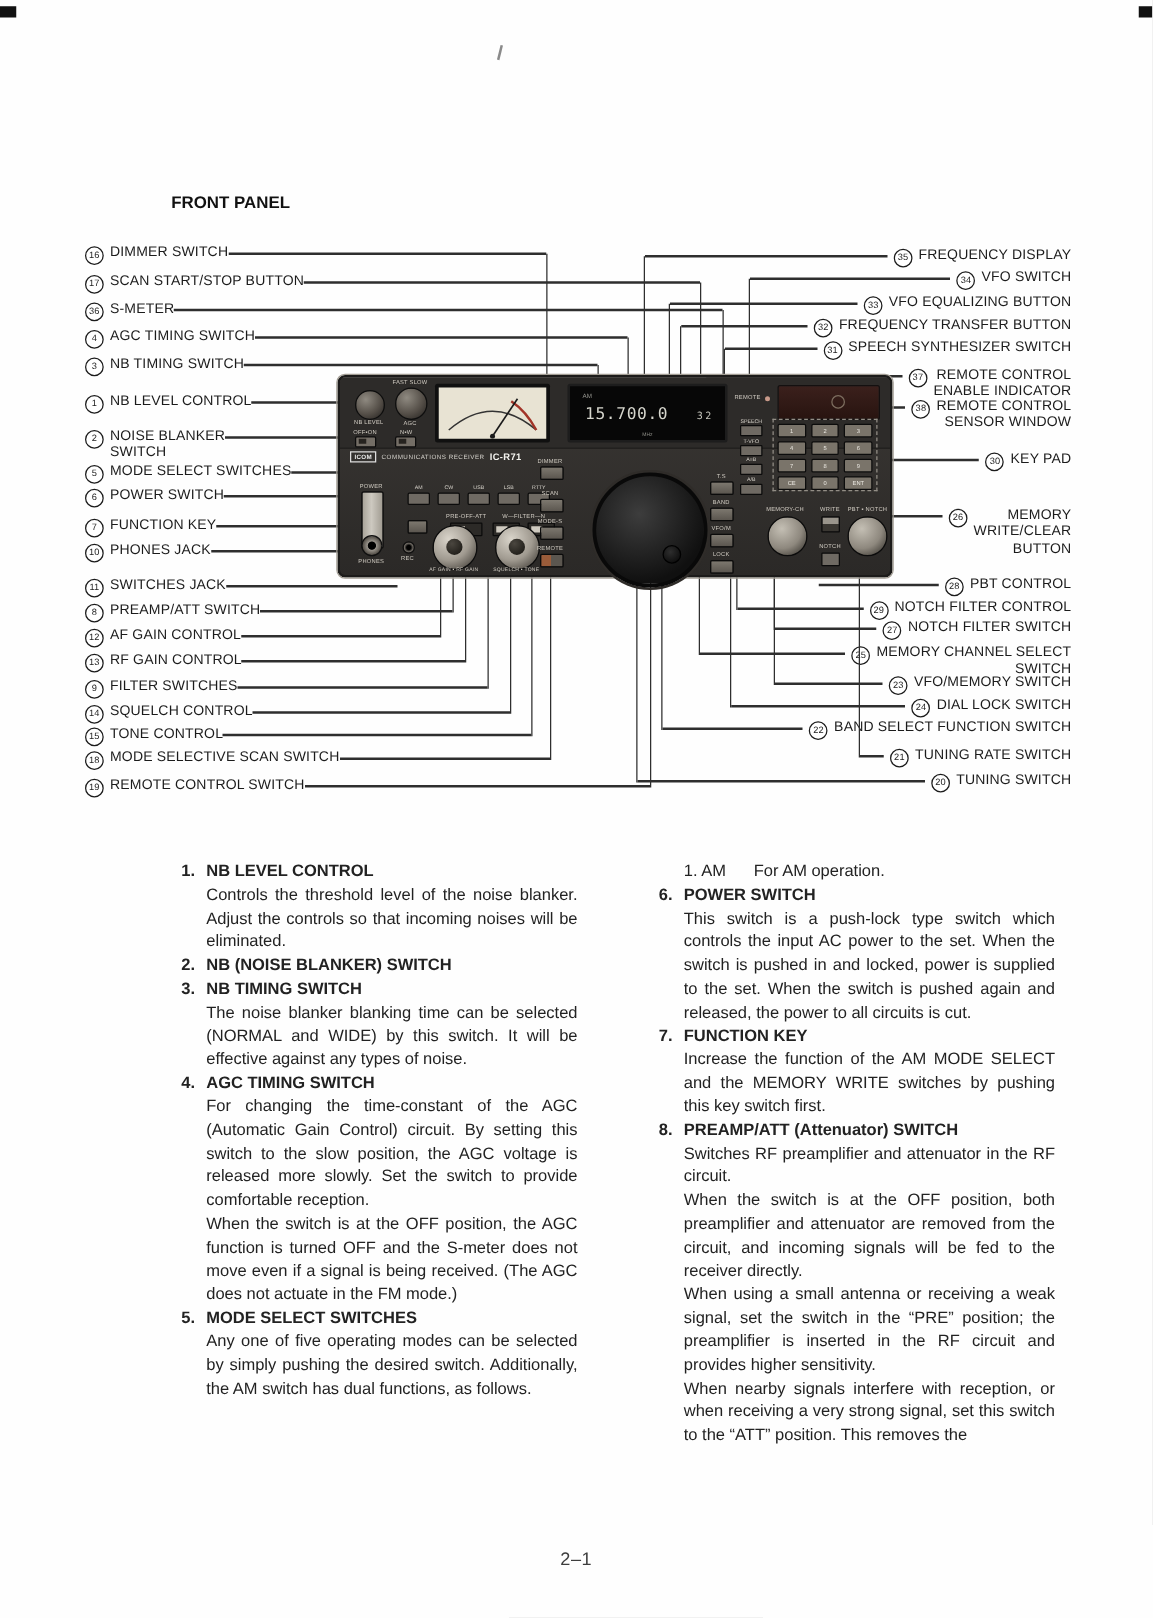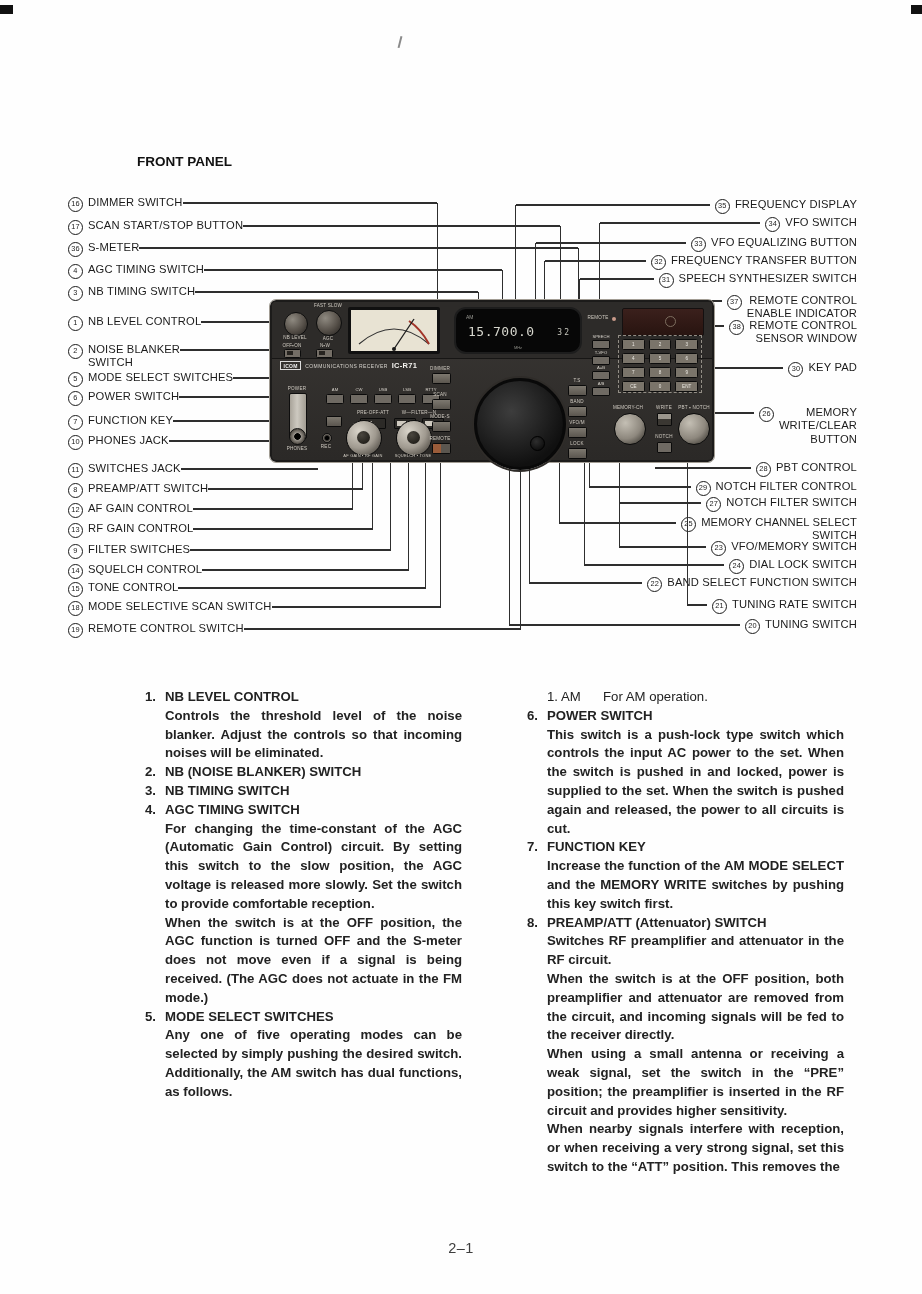--- a/index.html
+++ b/index.html
@@ -88,21 +88,21 @@
   .sw{position:absolute;width:15px;height:7px;background:#746e66;border:1px solid #0c0c0c;border-radius:1.5px;}
   .sw::after{content:"";position:absolute;left:1.5px;top:1px;width:6px;height:4px;background:#26231f;}
   .slide{position:absolute;width:24px;height:9px;background:#2c2a27;border:1px solid #0b0b0b;border-radius:1px;}
   .slide::after{content:"";position:absolute;left:2px;top:1.5px;width:9px;height:5px;background:#cfcac0;}
   .sbtn{position:absolute;width:17px;height:9px;background:linear-gradient(#7d786f,#5b564f);
         border:1px solid #0b0b0b;border-radius:1.5px;}
   .smeter{position:absolute;left:76px;top:5px;width:92px;height:47px;background:#101010;border-radius:2px;
         padding:3px;box-sizing:border-box;}
   .smeter .glass{width:100%;height:100%;background:#e8e3d3;}
   .fdisp{position:absolute;left:182px;top:5px;width:128px;height:47px;background:#070707;
-        border:2px solid #1d1d1d;border-radius:12px;box-sizing:border-box;}
+        border:2px solid #1d1d1d;border-radius:2px;box-sizing:border-box;}
   .fd-mode{position:absolute;left:10px;top:5px;font-size:5px;color:#9a9a94;}
   .fd-freq{position:absolute;left:12px;top:15px;font-family:"DejaVu Sans Mono",monospace;font-size:13px;
         color:#d6d6cd;letter-spacing:.5px;}
   .fd-mem{position:absolute;right:9px;top:19px;font-family:"DejaVu Sans Mono",monospace;font-size:8px;color:#c6c6bd;letter-spacing:2px;}
   .fd-unit{position:absolute;left:0;right:0;bottom:2px;text-align:center;font-size:4px;color:#8b8b84;}
   .led{position:absolute;width:4px;height:4px;border-radius:50%;background:#c89a8a;}
   .sensor{position:absolute;left:350px;top:6px;width:80px;height:26px;border:1px solid #141010;
         background:linear-gradient(#3b201c,#281410);border-radius:2px;}
   .sensor i{position:absolute;left:42px;top:7px;width:9px;height:9px;border:1px solid #7d6e5f;border-radius:50%;}
   .brand{position:absolute;left:8px;top:59px;display:flex;align-items:center;gap:4px;}
@@ -137,21 +137,21 @@
   .nbtn{position:absolute;left:385px;top:140px;width:13px;height:9px;border:1px solid #0b0b0b;border-radius:1px;
         background:#6f6a63;}
 
   
   .col{position:absolute;top:688px;width:317px;font-size:13.2px;line-height:18.8px;color:#222;}
   .leftcol{left:145px;} .rightcol{left:527px;}
   .item{display:flex;}
   .inum{flex:none;width:20px;font-weight:bold;}
   .ibody{flex:1;min-width:0;}
   .ititle{font-weight:bold;}
-  .itext{text-align:justify;white-space:pre-line;font-weight:bold;}
+  .itext{text-align:justify;white-space:pre-line;}
   .modes{margin-left:20px;}
   .modeline{display:flex;}
   .mnum{flex:none;width:56px;}
   .mdesc{flex:1;text-align:justify;}
   .pagenum{position:absolute;left:0;right:0;top:1240px;text-align:center;font-size:14.5px;
         color:#3e3e3e;letter-spacing:.5px;}
 </style>
 </head>
 <body>
 
@@ -589,20 +589,21 @@
         <span class="inum">2.</span>
         <div class="ibody">
           <div class="ititle">NB (NOISE BLANKER) SWITCH</div>
         </div>
       </div>
 
       <div class="item">
         <span class="inum">3.</span>
         <div class="ibody">
           <div class="ititle">NB TIMING SWITCH</div>
+          <div class="itext">The noise blanker blanking time can be selected (NORMAL and WIDE) by this switch. It will be effective against any types of noise.</div>
         </div>
       </div>
 
       <div class="item">
         <span class="inum">4.</span>
         <div class="ibody">
           <div class="ititle">AGC TIMING SWITCH</div>
           <div class="itext">For changing the time-constant of the AGC (Automatic Gain Control) circuit. By setting this switch to the slow position, the AGC voltage is released more slowly. Set the switch to provide comfortable reception.
 When the switch is at the OFF position, the AGC function is turned OFF and the S-meter does not move even if a signal is being received. (The AGC does not actuate in the FM mode.)</div>
         </div>

